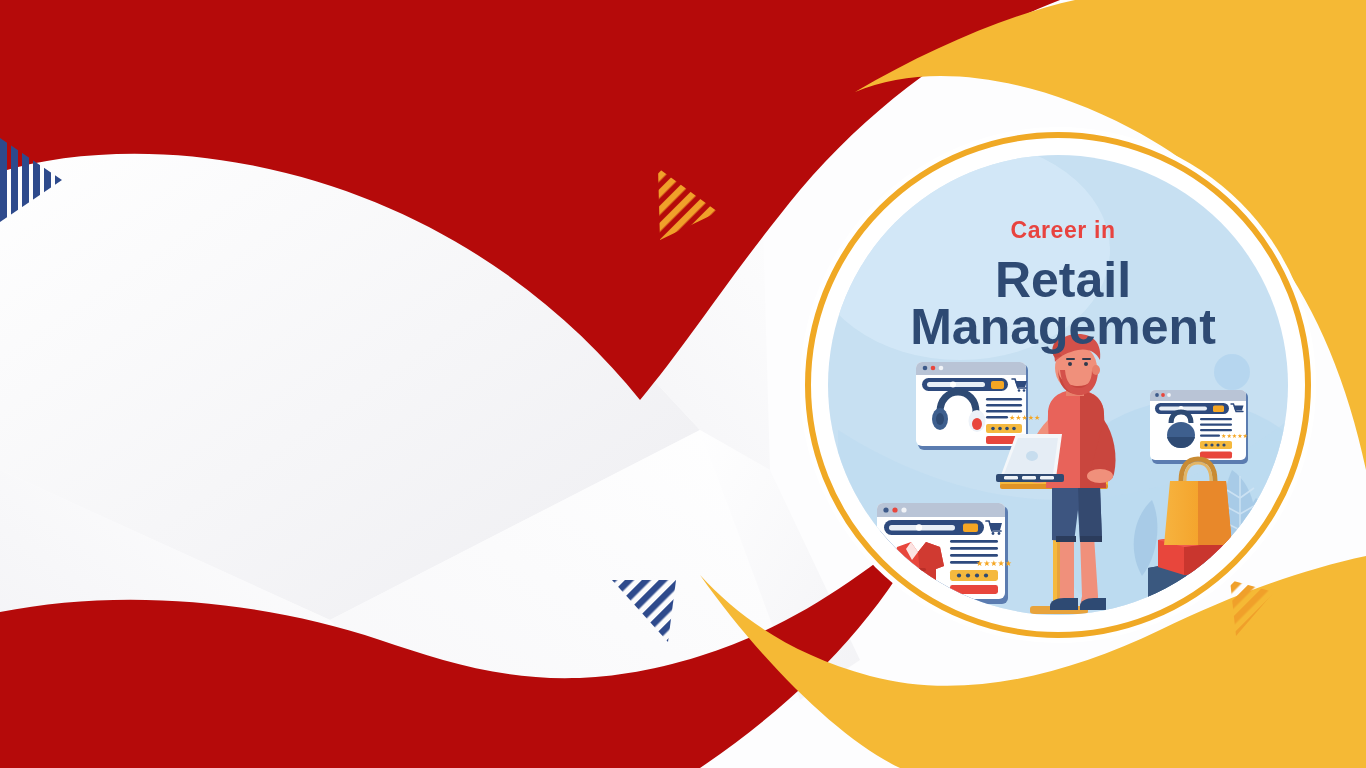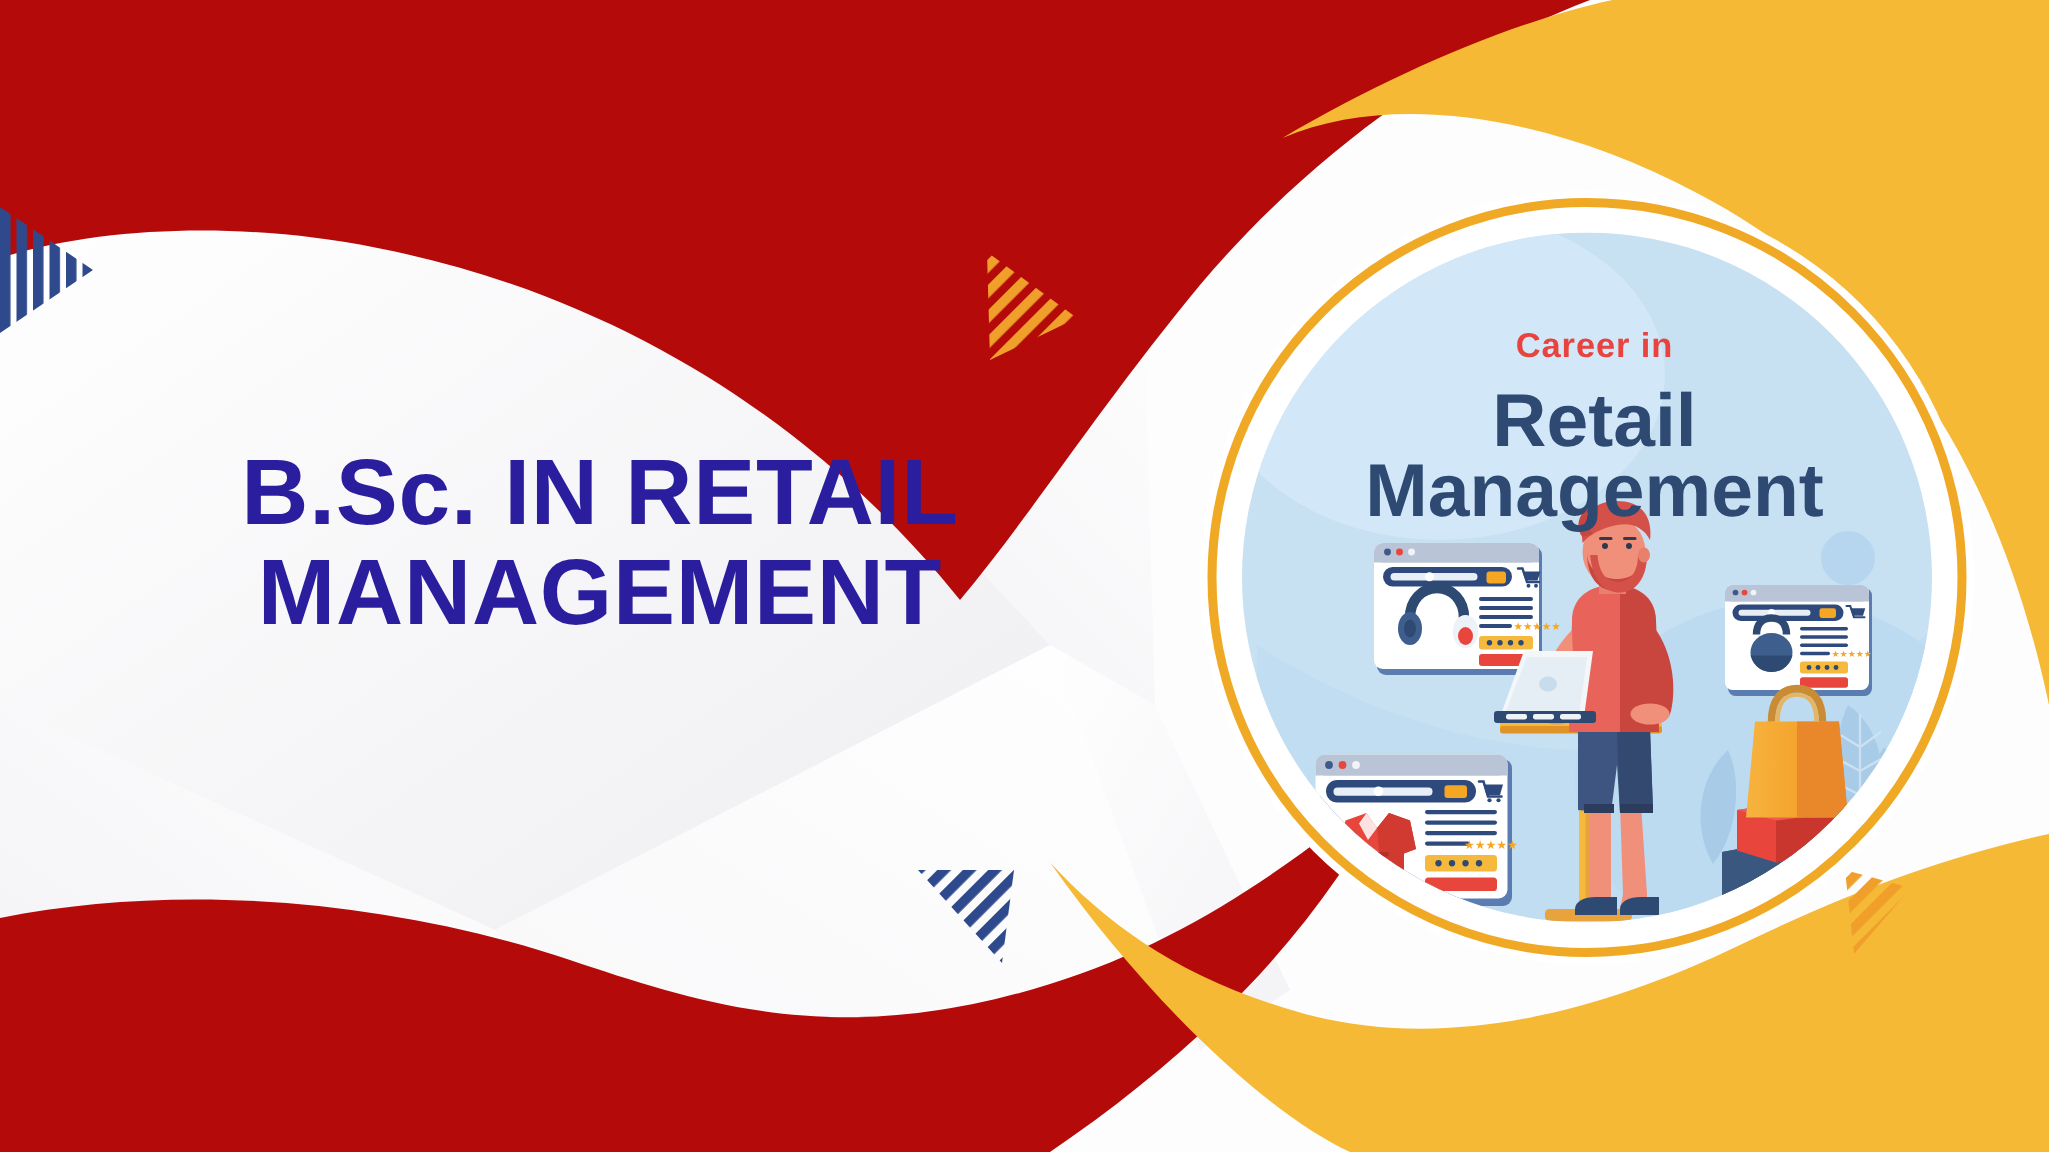--- a/index.html
+++ b/index.html
@@ -373,18 +373,14 @@
       <mask id="ringMask">
         <rect x="828" y="300" width="480" height="62" fill="#fff"></rect>
         <circle cx="1058" cy="385" r="230" fill="#000"></circle>
       </mask>
     </defs>
     <g mask="url(#ringMask)">
       <text x="1063" y="344" text-anchor="middle" font-family="'Liberation Sans',sans-serif" font-weight="bold" font-size="50" fill="#2E4A73">Management</text>
     </g>
   </svg>
 
-  <div id="title-block">
-    <h1 id="title-text">B.Sc. IN RETAIL
-MANAGEMENT</h1>
-  </div>
 
 </div>
 
 </body></html>

